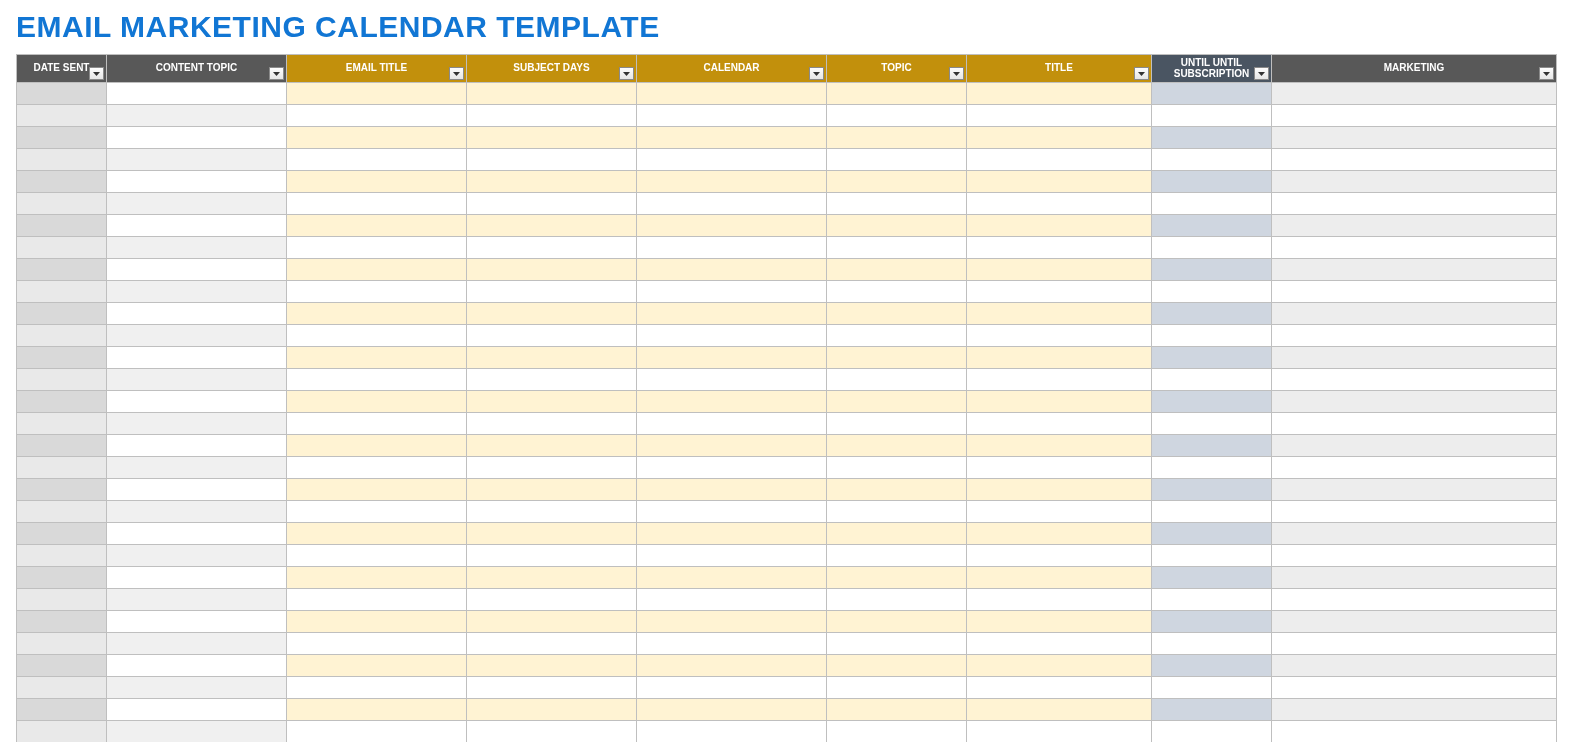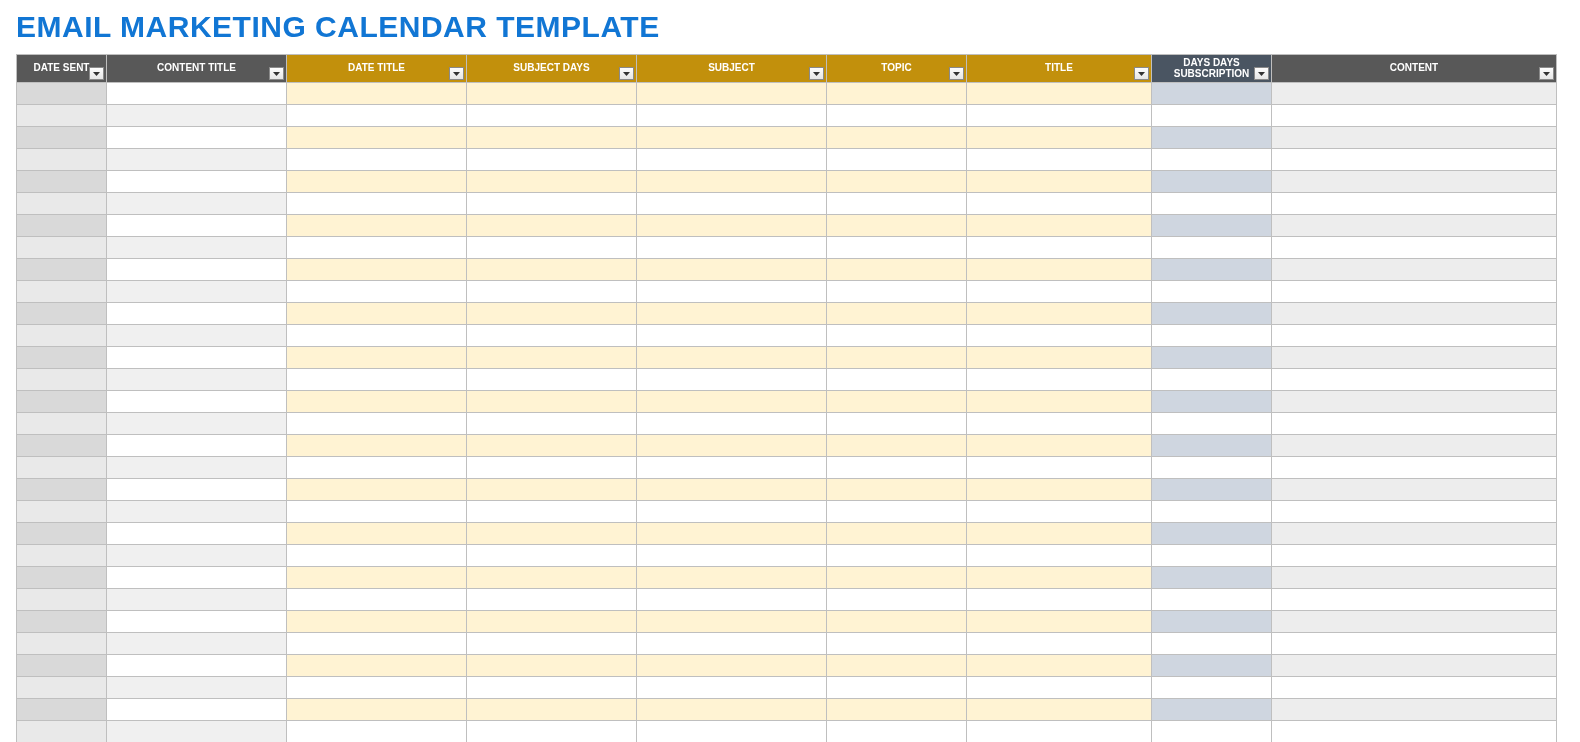--- a/index.html
+++ b/index.html
@@ -93,43 +93,43 @@
       <col class="c5">
         <col class="c6">
         <col class="c7">
         <col class="c8">
     </colgroup>
     <thead>
       <tr id="hdr-row">
           <th class="hdr-gray"><span>DATE SENT</span><div class="filter-icon"><svg width="7" height="4" viewBox="0 0 7 4">
                 <polygon points="0,0 7,0 3.5,4" fill="#333"></polygon>
               </svg></div></th>
-          <th class="hdr-gray"><span>CONTENT TITLE</span><div class="filter-icon"><svg width="7" height="4" viewBox="0 0 7 4">
-                <polygon points="0,0 7,0 3.5,4" fill="#333"></polygon>
-              </svg></div></th>
-          <th class="hdr-gold"><span>DATE TITLE</span><div class="filter-icon"><svg width="7" height="4" viewBox="0 0 7 4">
+          <th class="hdr-gray"><span>CONTENT TOPIC</span><div class="filter-icon"><svg width="7" height="4" viewBox="0 0 7 4">
+                <polygon points="0,0 7,0 3.5,4" fill="#333"></polygon>
+              </svg></div></th>
+          <th class="hdr-gold"><span>EMAIL TITLE</span><div class="filter-icon"><svg width="7" height="4" viewBox="0 0 7 4">
                 <polygon points="0,0 7,0 3.5,4" fill="#333"></polygon>
               </svg></div></th>
           <th class="hdr-gold"><span>SUBJECT DAYS</span><div class="filter-icon"><svg width="7" height="4" viewBox="0 0 7 4">
                 <polygon points="0,0 7,0 3.5,4" fill="#333"></polygon>
               </svg></div></th>
-          <th class="hdr-gold"><span>SUBJECT</span><div class="filter-icon"><svg width="7" height="4" viewBox="0 0 7 4">
+          <th class="hdr-gold"><span>CALENDAR</span><div class="filter-icon"><svg width="7" height="4" viewBox="0 0 7 4">
                 <polygon points="0,0 7,0 3.5,4" fill="#333"></polygon>
               </svg></div></th>
           <th class="hdr-gold"><span>TOPIC</span><div class="filter-icon"><svg width="7" height="4" viewBox="0 0 7 4">
                 <polygon points="0,0 7,0 3.5,4" fill="#333"></polygon>
               </svg></div></th>
           <th class="hdr-gold"><span>TITLE</span><div class="filter-icon"><svg width="7" height="4" viewBox="0 0 7 4">
                 <polygon points="0,0 7,0 3.5,4" fill="#333"></polygon>
               </svg></div></th>
-          <th class="hdr-slate"><span>DAYS DAYS
+          <th class="hdr-slate"><span>UNTIL UNTIL
 SUBSCRIPTION</span><div class="filter-icon"><svg width="7" height="4" viewBox="0 0 7 4">
                 <polygon points="0,0 7,0 3.5,4" fill="#333"></polygon>
               </svg></div></th>
-          <th class="hdr-gray"><span>CONTENT</span><div class="filter-icon"><svg width="7" height="4" viewBox="0 0 7 4">
+          <th class="hdr-gray"><span>MARKETING</span><div class="filter-icon"><svg width="7" height="4" viewBox="0 0 7 4">
                 <polygon points="0,0 7,0 3.5,4" fill="#333"></polygon>
               </svg></div></th>
         </tr>
     </thead>
     <tbody id="body">
         <tr>
           <td class="cell-date"></td>
           <td class="cell-topic"></td>
           <td class="cell-gold"></td>
           <td class="cell-gold"></td>

